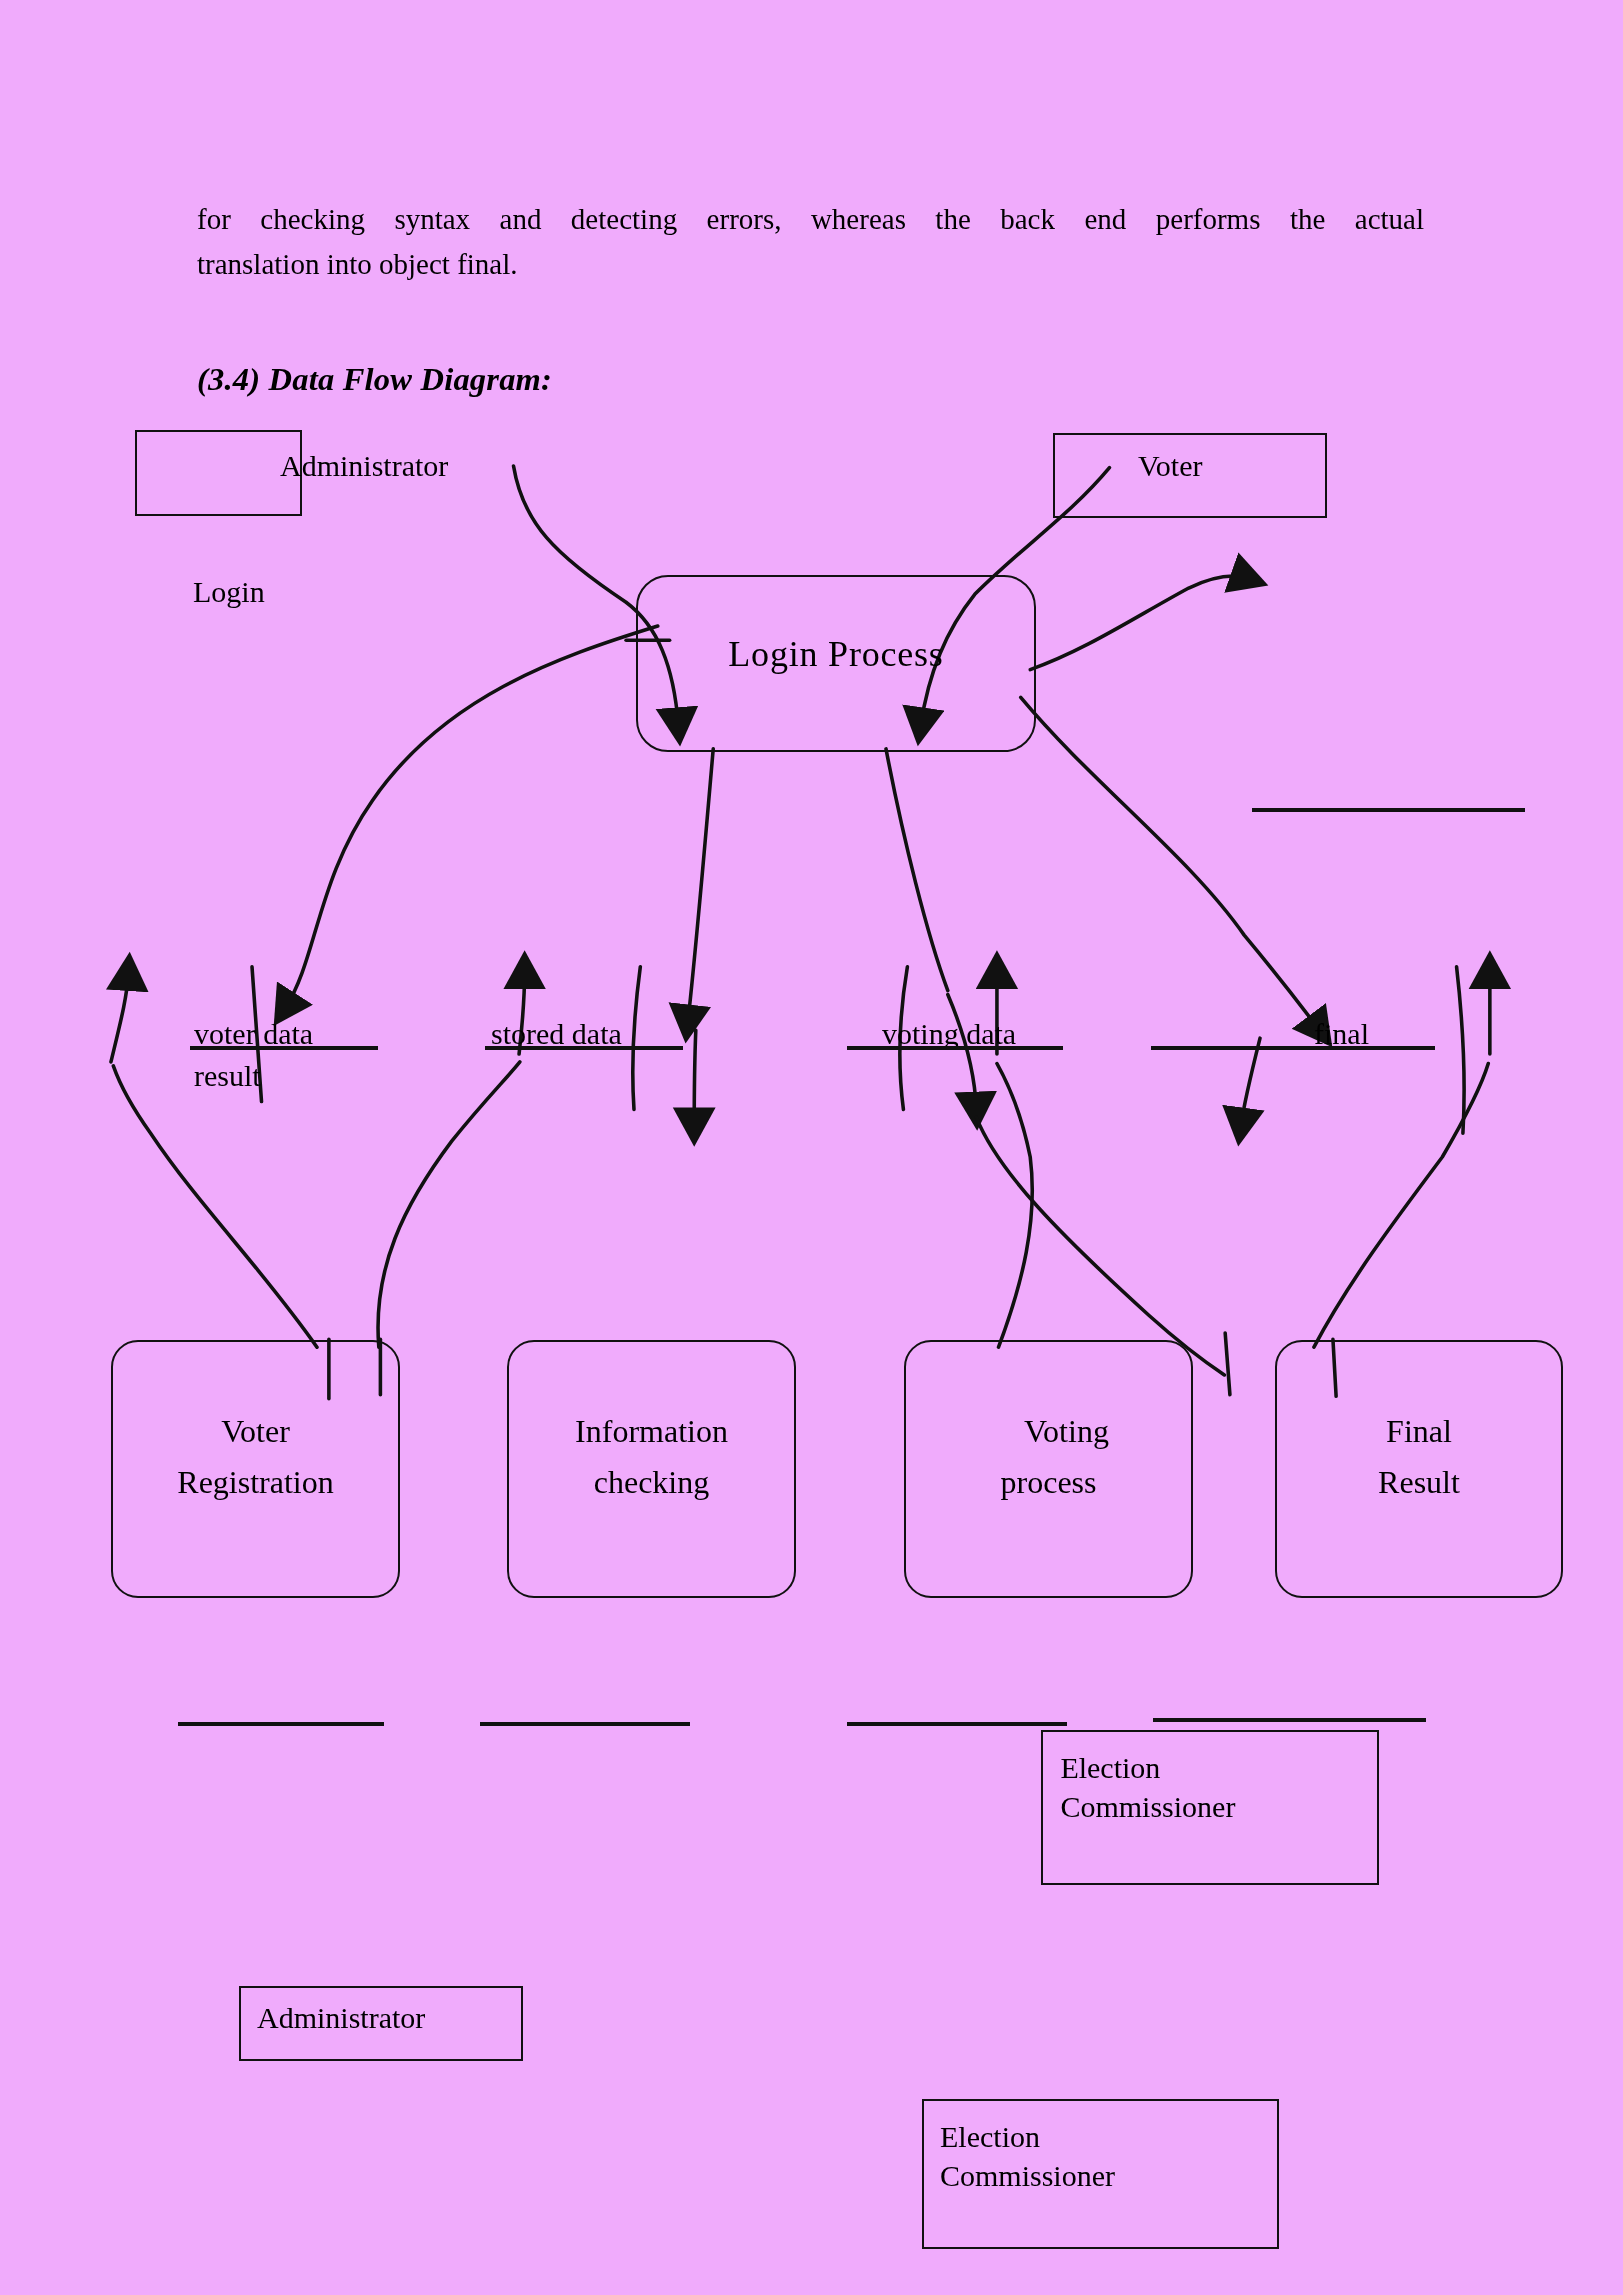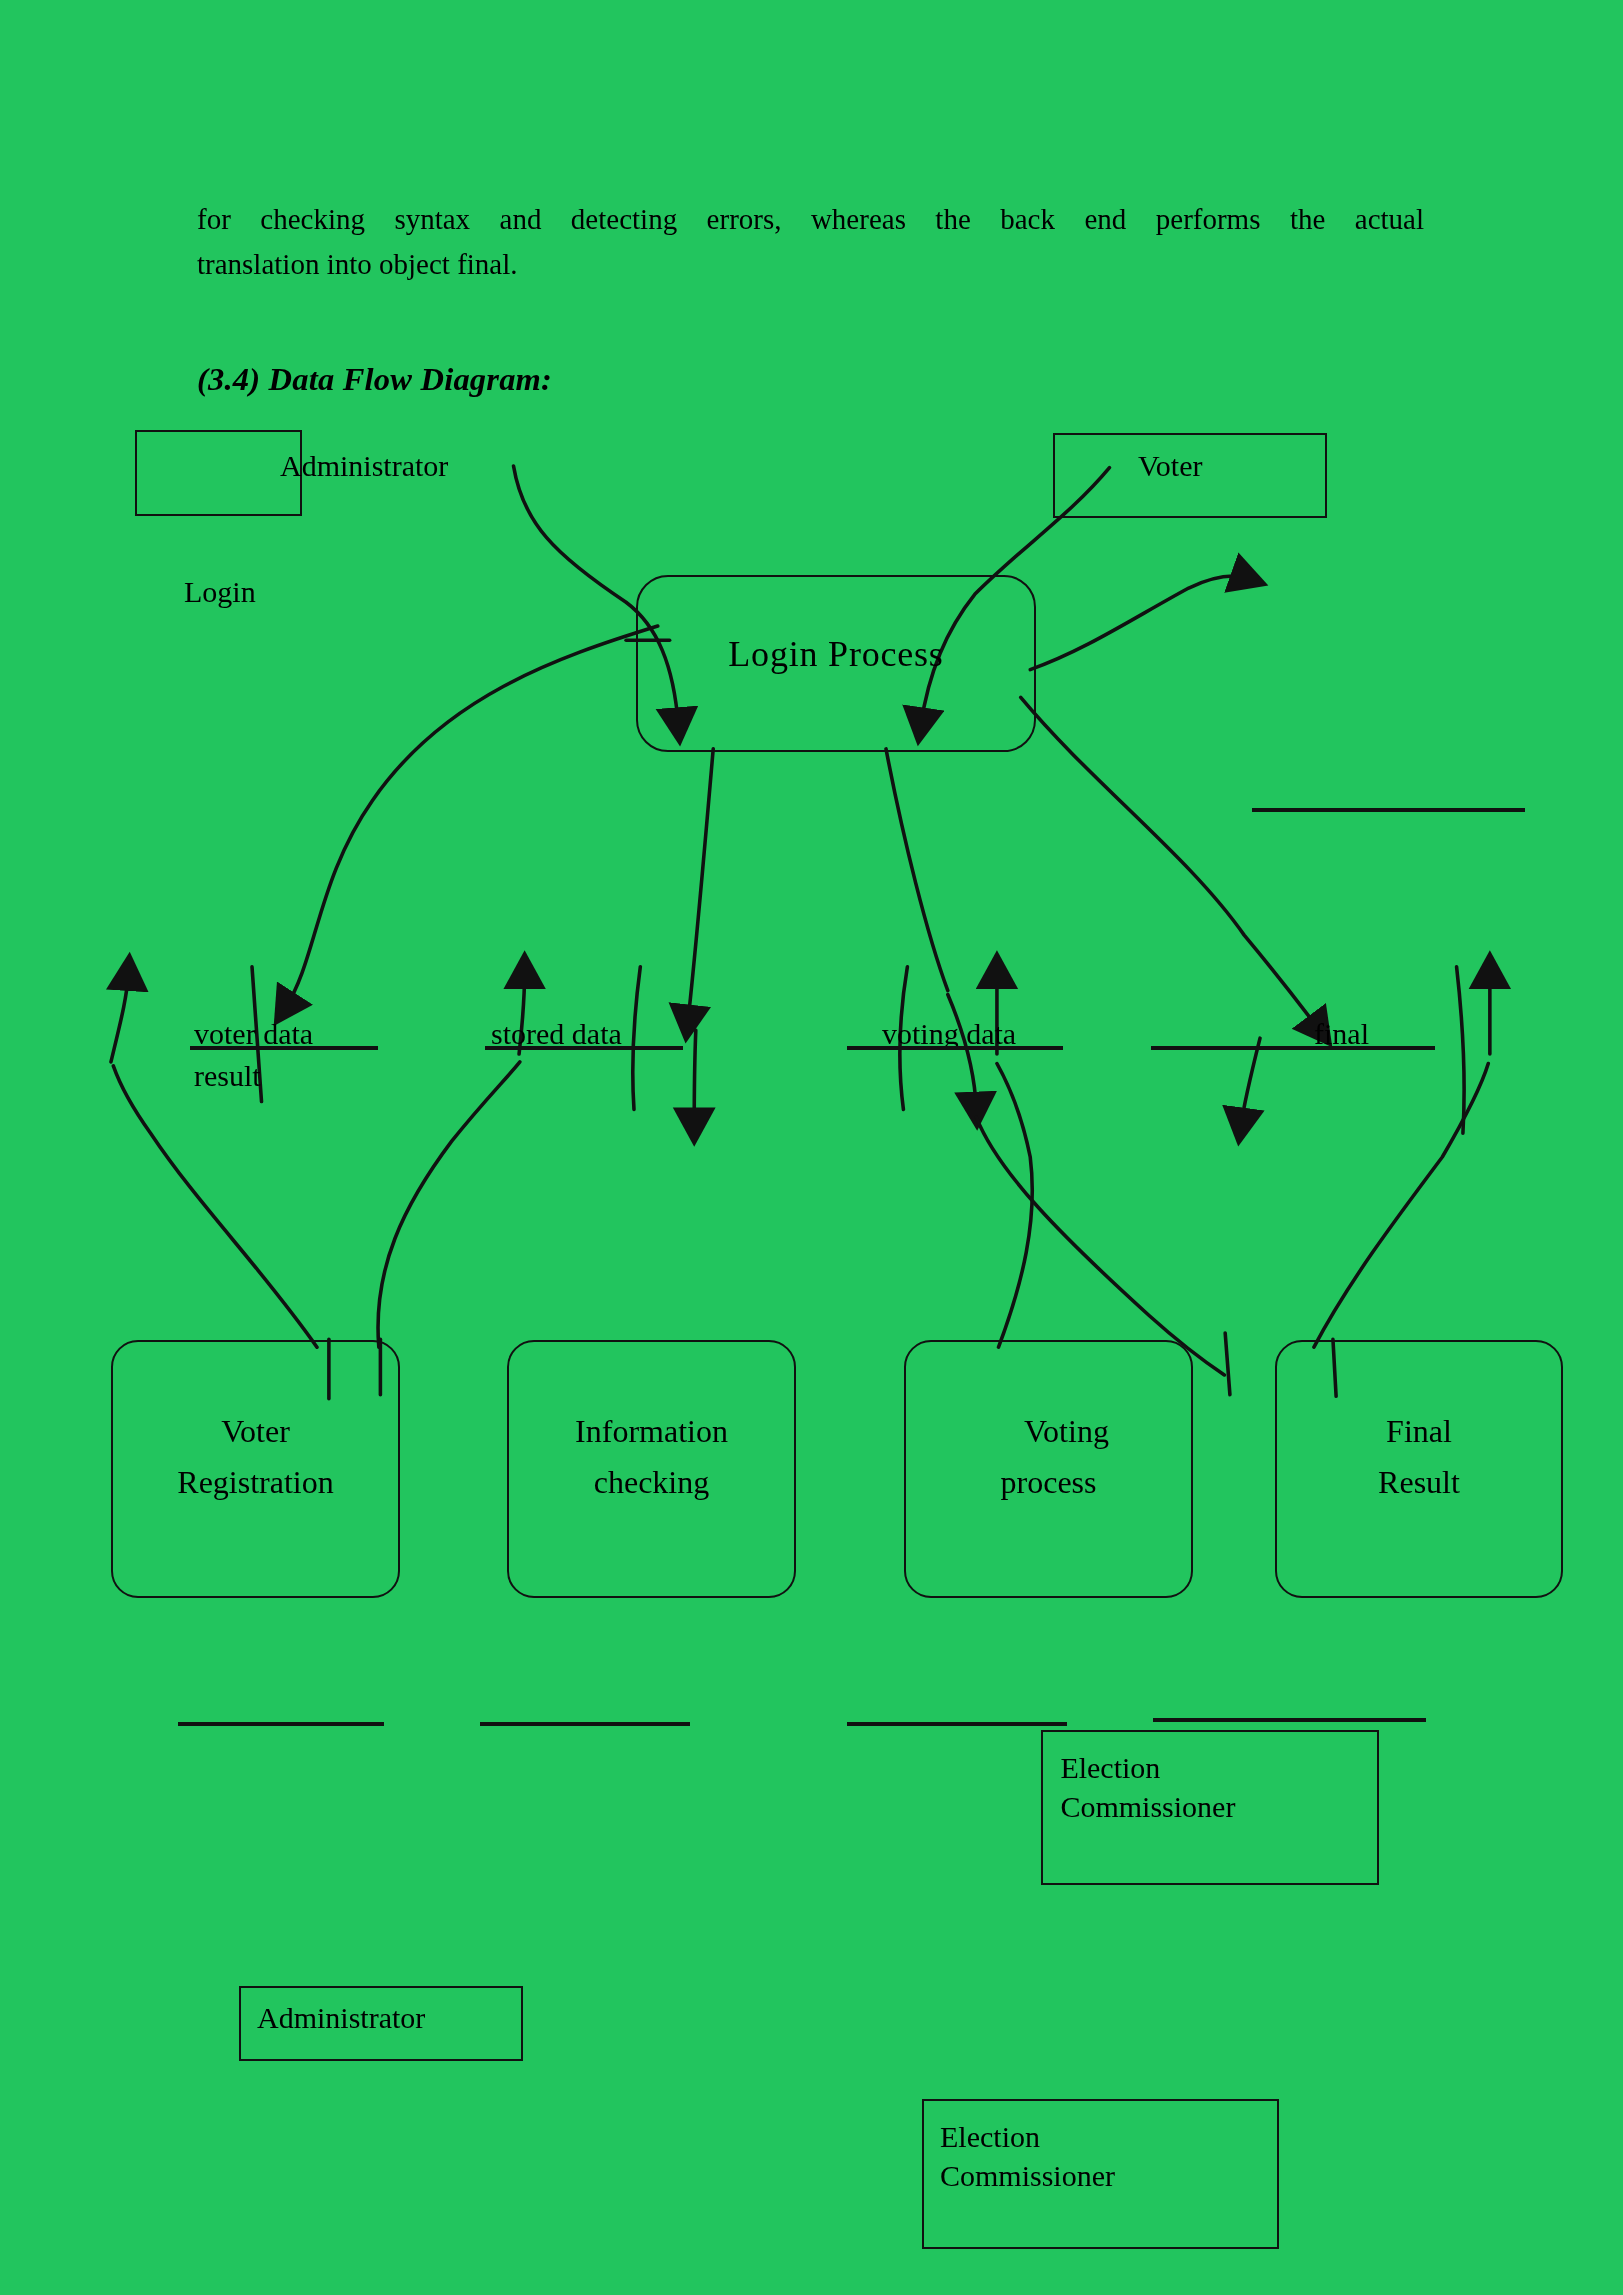--- a/index.html
+++ b/index.html
@@ -1,18 +1,18 @@
 <!DOCTYPE html>
 <html style="font-size:12.7px"><head>
 <meta charset="utf-8">
 <style>
   html,body{margin:0;padding:0;background:#ffffff;}
   body{width:1623px;height:2295px;position:relative;
        font-family:"Liberation Serif", serif;color:#000;}
-  .page{position:absolute;inset:0;background:#22c55e;}
+  .page{position:absolute;inset:0;background:#f0abfc;}
 
   .para{position:absolute;left:197px;top:197px;width:1227px;
         font-size:29px;line-height:1.55;text-align:justify;
         font-family:"Liberation Serif", serif;}
   .para span{display:block;}
   .para .l1{text-align:justify;text-align-last:justify;}
 
   .heading{position:absolute;left:197px;top:361px;font-size:32.5px;
            font-weight:bold;letter-spacing:0.2px;font-style:italic;}
 
@@ -121,21 +121,21 @@
 
   <div class="entity" style="left:922px;top:2099px;width:338px;height:146px;">
     <div class="txt" style="left:16px;top:16px;white-space:nowrap;">Election</div>
     <div class="txt" style="left:16px;top:55px;white-space:nowrap;">Commissioner</div>
   </div>
 
   <div class="loginproc" style="left:636px;top:575px;width:396px;height:173px;">
     <div class="txt">Login   Process</div>
   </div>
 
-  <div class="freeLabel" style="left:184px;top:573px;text-align:center;">Login</div>
+  <div class="freeLabel" style="left:193px;top:573px;text-align:center;">Login</div>
 
   <div class="freeLabel" style="left:194px;top:1057px;">result</div>
 
   <div class="freeLabel" style="left:194px;top:1015px;">voter data</div>
   <div class="storeLine" style="left:190px;top:1046px;width:188px;"></div>
 
   <div class="freeLabel" style="left:491px;top:1015px;">stored  data</div>
   <div class="storeLine" style="left:485px;top:1046px;width:198px;"></div>
 
   <div class="freeLabel" style="left:882px;top:1015px;">voting  data</div>

